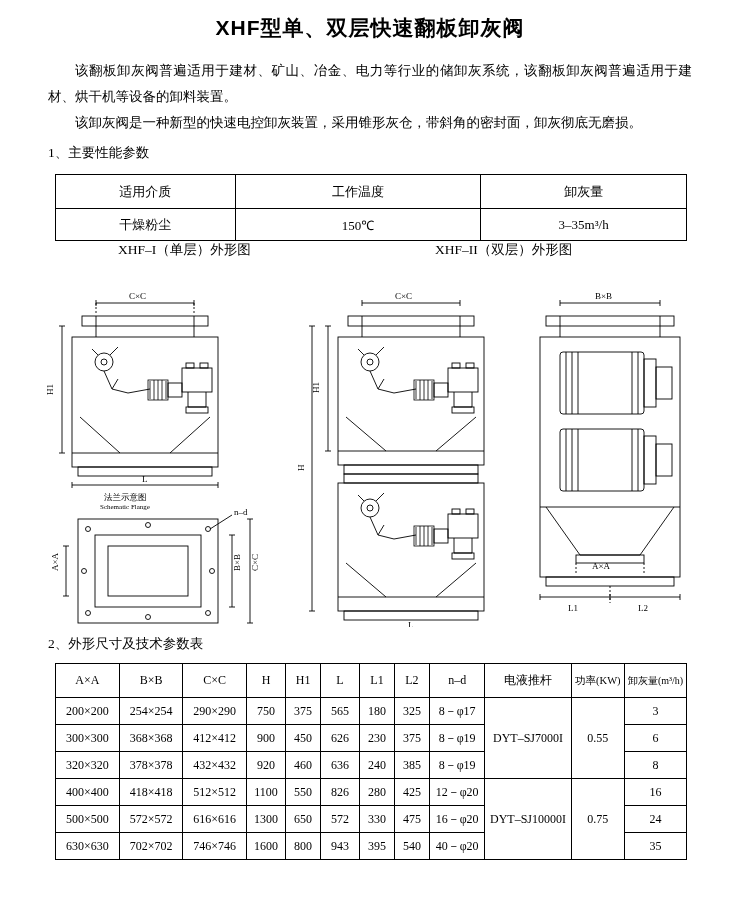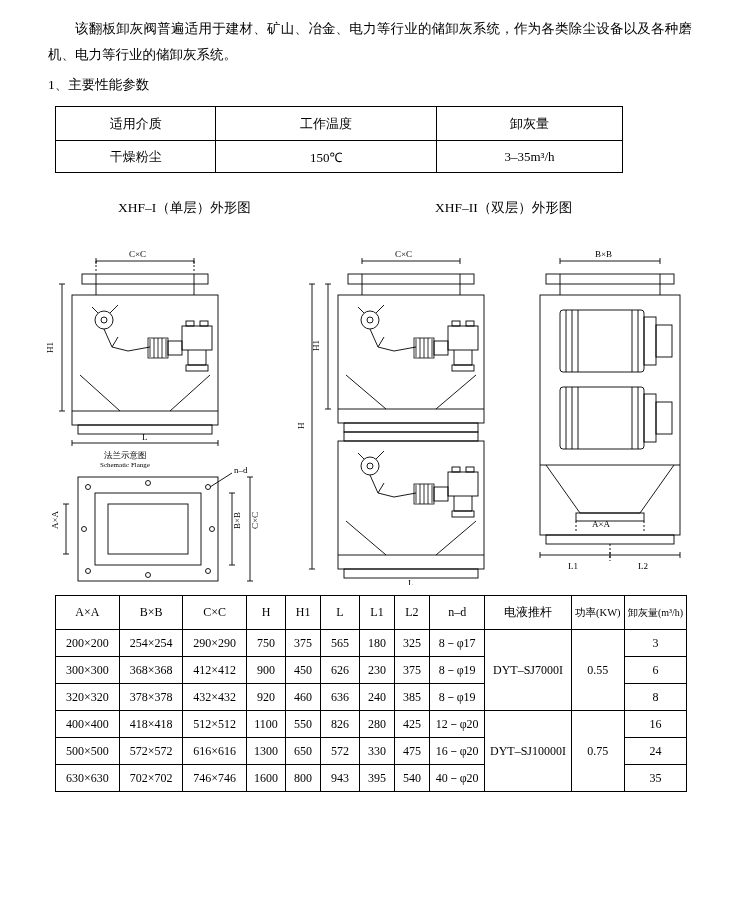--- a/index.html
+++ b/index.html
@@ -39,36 +39,35 @@
   .para.first { margin-top: 16px; }
   .section-head {
     font-size: 13.5px;
     margin: 8px 0 0 48px;
     font-family: "Liberation Serif", serif;
   }
   
   table.spec {
     border-collapse: collapse;
     margin: 12px 0 0 55px;
-    width: 568px;
+    width: 632px;
     font-size: 13px;
   }
   table.spec th, table.spec td {
     border: 1px solid #000;
     text-align: center;
     height: 32px;
     font-weight: normal;
     padding: 0;
   }
   table.spec th { height: 34px; }
   
   .caption-row {
     position: relative;
     height: 22px;
-    margin-top: 26px;
     font-size: 13.5px;
   }
   .cap1 { position: absolute; left: 118px; top: 0; }
   .cap2 { position: absolute; left: 435px; top: 0; }
   .figure-wrap {
     position: relative;
     width: 740px;
     height: 360px;
     margin-top: 4px;
   }
@@ -88,22 +87,24 @@
     padding: 0 2px;
     white-space: nowrap;
   }
   table.dims th { height: 34px; font-size: 12px; }
 </style>
 </head>
 <body>
 
 <div class="page">
 
-
-  <p class="para first">该翻板卸灰阀普遍适用于建材、矿山、冶金、电力等行业的储卸灰系统，作为各类除尘设备以及各种磨机、电力等行业的储卸灰系统。</p>
+  <h1 class="title">XHF型单、双层快速翻板卸灰阀</h1>
+
+  <p class="para first">该翻板卸灰阀普遍适用于建材、矿山、冶金、电力等行业的储卸灰系统，该翻板卸灰阀普遍适用于建材、烘干机等设备的卸料装置。</p>
+  <p class="para">该卸灰阀是一种新型的快速电控卸灰装置，采用锥形灰仓，带斜角的密封面，卸灰彻底无磨损。</p>
 
   <div class="section-head">1、主要性能参数</div>
 
   <table class="spec">
     <thead>
       <tr>
         <th style="width:180px">适用介质</th>
         <th style="width:246px">工作温度</th>
         <th style="width:206px">卸灰量</th>
       </tr>
@@ -304,20 +305,21 @@
         <path d="M540 327 L540 333 M610 327 L610 333"></path>
         <text x="568" y="344" stroke="none" fill="#000">L1</text>
         <line x1="610" y1="330" x2="680" y2="330"></line>
         <path d="M680 327 L680 333"></path>
         <text x="638" y="344" stroke="none" fill="#000">L2</text>
         <line x1="610" y1="319" x2="610" y2="336" stroke-dasharray="2,2"></line>
       </g>
     </svg>
   </div>
 
+  <div class="section-head">2、外形尺寸及技术参数表</div>
 
   <table class="dims">
     <thead>
       <tr>
         <th style="width:62px">A×A</th>
         <th style="width:62px">B×B</th>
         <th style="width:62px">C×C</th>
         <th style="width:38px">H</th>
         <th style="width:34px">H1</th>
         <th style="width:38px">L</th>

